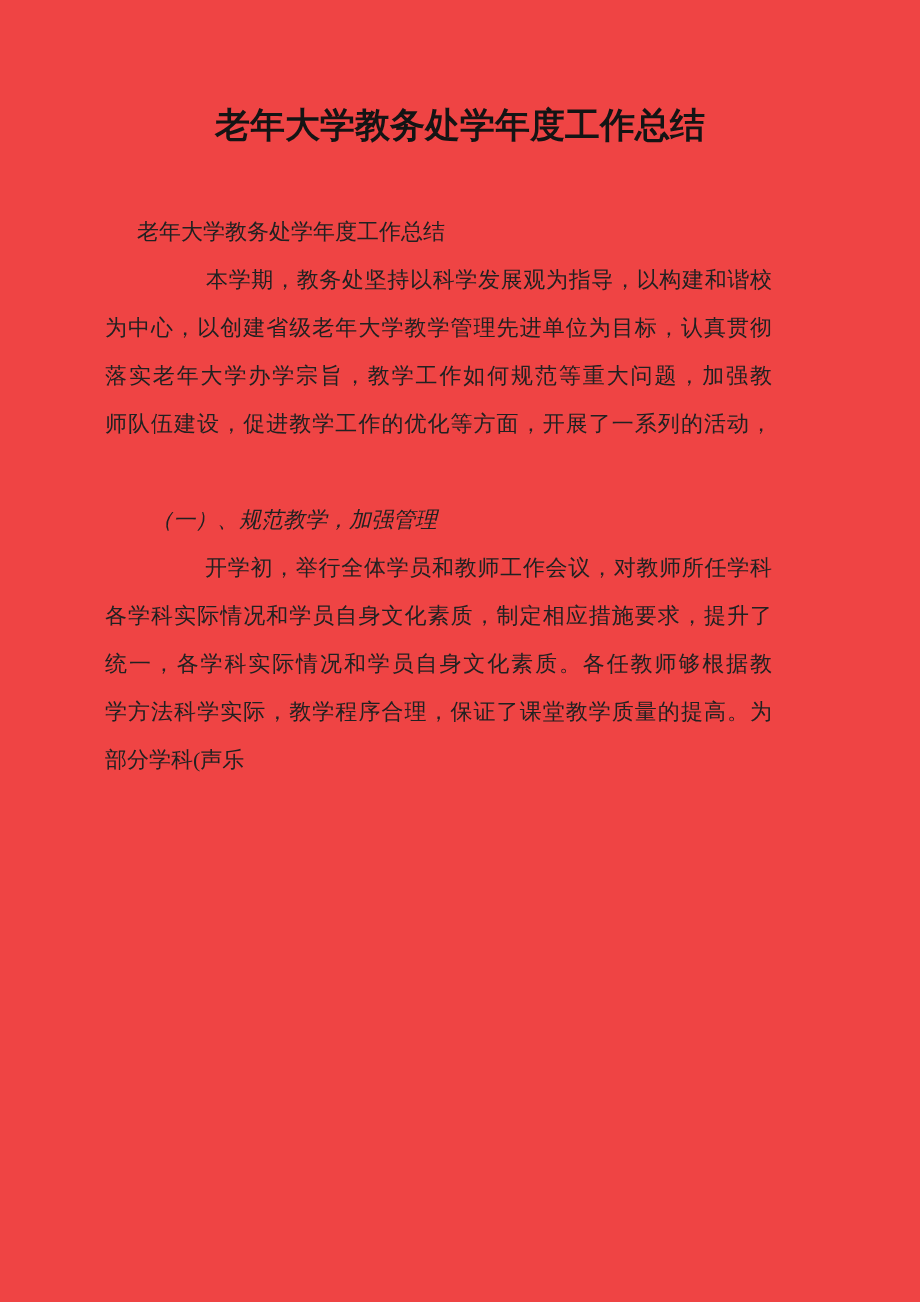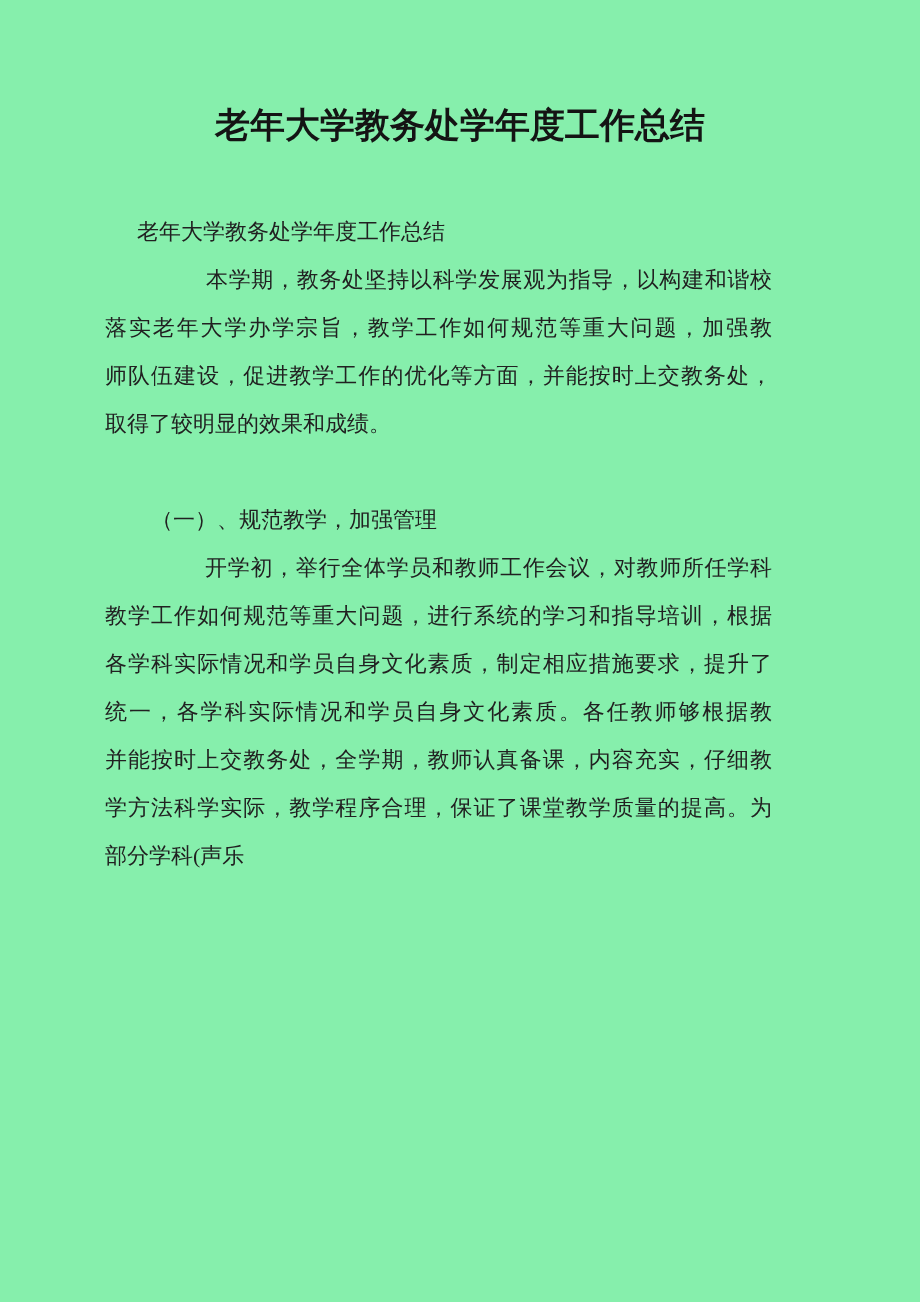--- a/index.html
+++ b/index.html
@@ -4,21 +4,21 @@
 <style>
   html, body {
     margin: 0;
     padding: 0;
     background: #ffffff;
   }
   .page {
     position: relative;
     width: 920px;
     height: 1302px;
-    background: #86efac;
+    background: #ef4444;
     overflow: hidden;
     font-family: "Liberation Serif", "DejaVu Serif", serif;
   }
   .doc-title {
     margin: 100px 0 0 0;
     text-align: center;
     font-size: 35px;
     line-height: 52px;
     font-weight: bold;
     color: #141414;
@@ -47,26 +47,24 @@
   }
 </style>
 </head>
 <body>
 
 <div class="page">
   <div class="doc-title">老年大学教务处学年度工作总结</div>
   <div class="doc-body" id="doc-body">
       <div class="line" style="padding-left: 32px;">老年大学教务处学年度工作总结</div>
       <div class="line j" style="padding-left: 101px;">本学期，教务处坚持以科学发展观为指导，以构建和谐校园</div>
+      <div class="line j">为中心，以创建省级老年大学教学管理先进单位为目标，认真贯彻</div>
       <div class="line j">落实老年大学办学宗旨，教学工作如何规范等重大问题，加强教</div>
-      <div class="line j">师队伍建设，促进教学工作的优化等方面，并能按时上交教务处，</div>
-      <div class="line">取得了较明显的效果和成绩。</div>
+      <div class="line j">师队伍建设，促进教学工作的优化等方面，开展了一系列的活动，</div>
       <div class="spacer"></div>
-      <div class="line" style="padding-left: 46px;">（一）、规范教学，加强管理</div>
+      <div class="line" style="padding-left: 46px; font-style: italic;">（一）、规范教学，加强管理</div>
       <div class="line j" style="padding-left: 100px;">开学初，举行全体学员和教师工作会议，对教师所任学科的</div>
-      <div class="line j">教学工作如何规范等重大问题，进行系统的学习和指导培训，根据</div>
       <div class="line j">各学科实际情况和学员自身文化素质，制定相应措施要求，提升了</div>
       <div class="line j">统一，各学科实际情况和学员自身文化素质。各任教师够根据教</div>
-      <div class="line j">并能按时上交教务处，全学期，教师认真备课，内容充实，仔细教</div>
       <div class="line j">学方法科学实际，教学程序合理，保证了课堂教学质量的提高。为</div>
       <div class="line">部分学科(声乐</div>
     </div>
 </div>
 
 </body></html>

